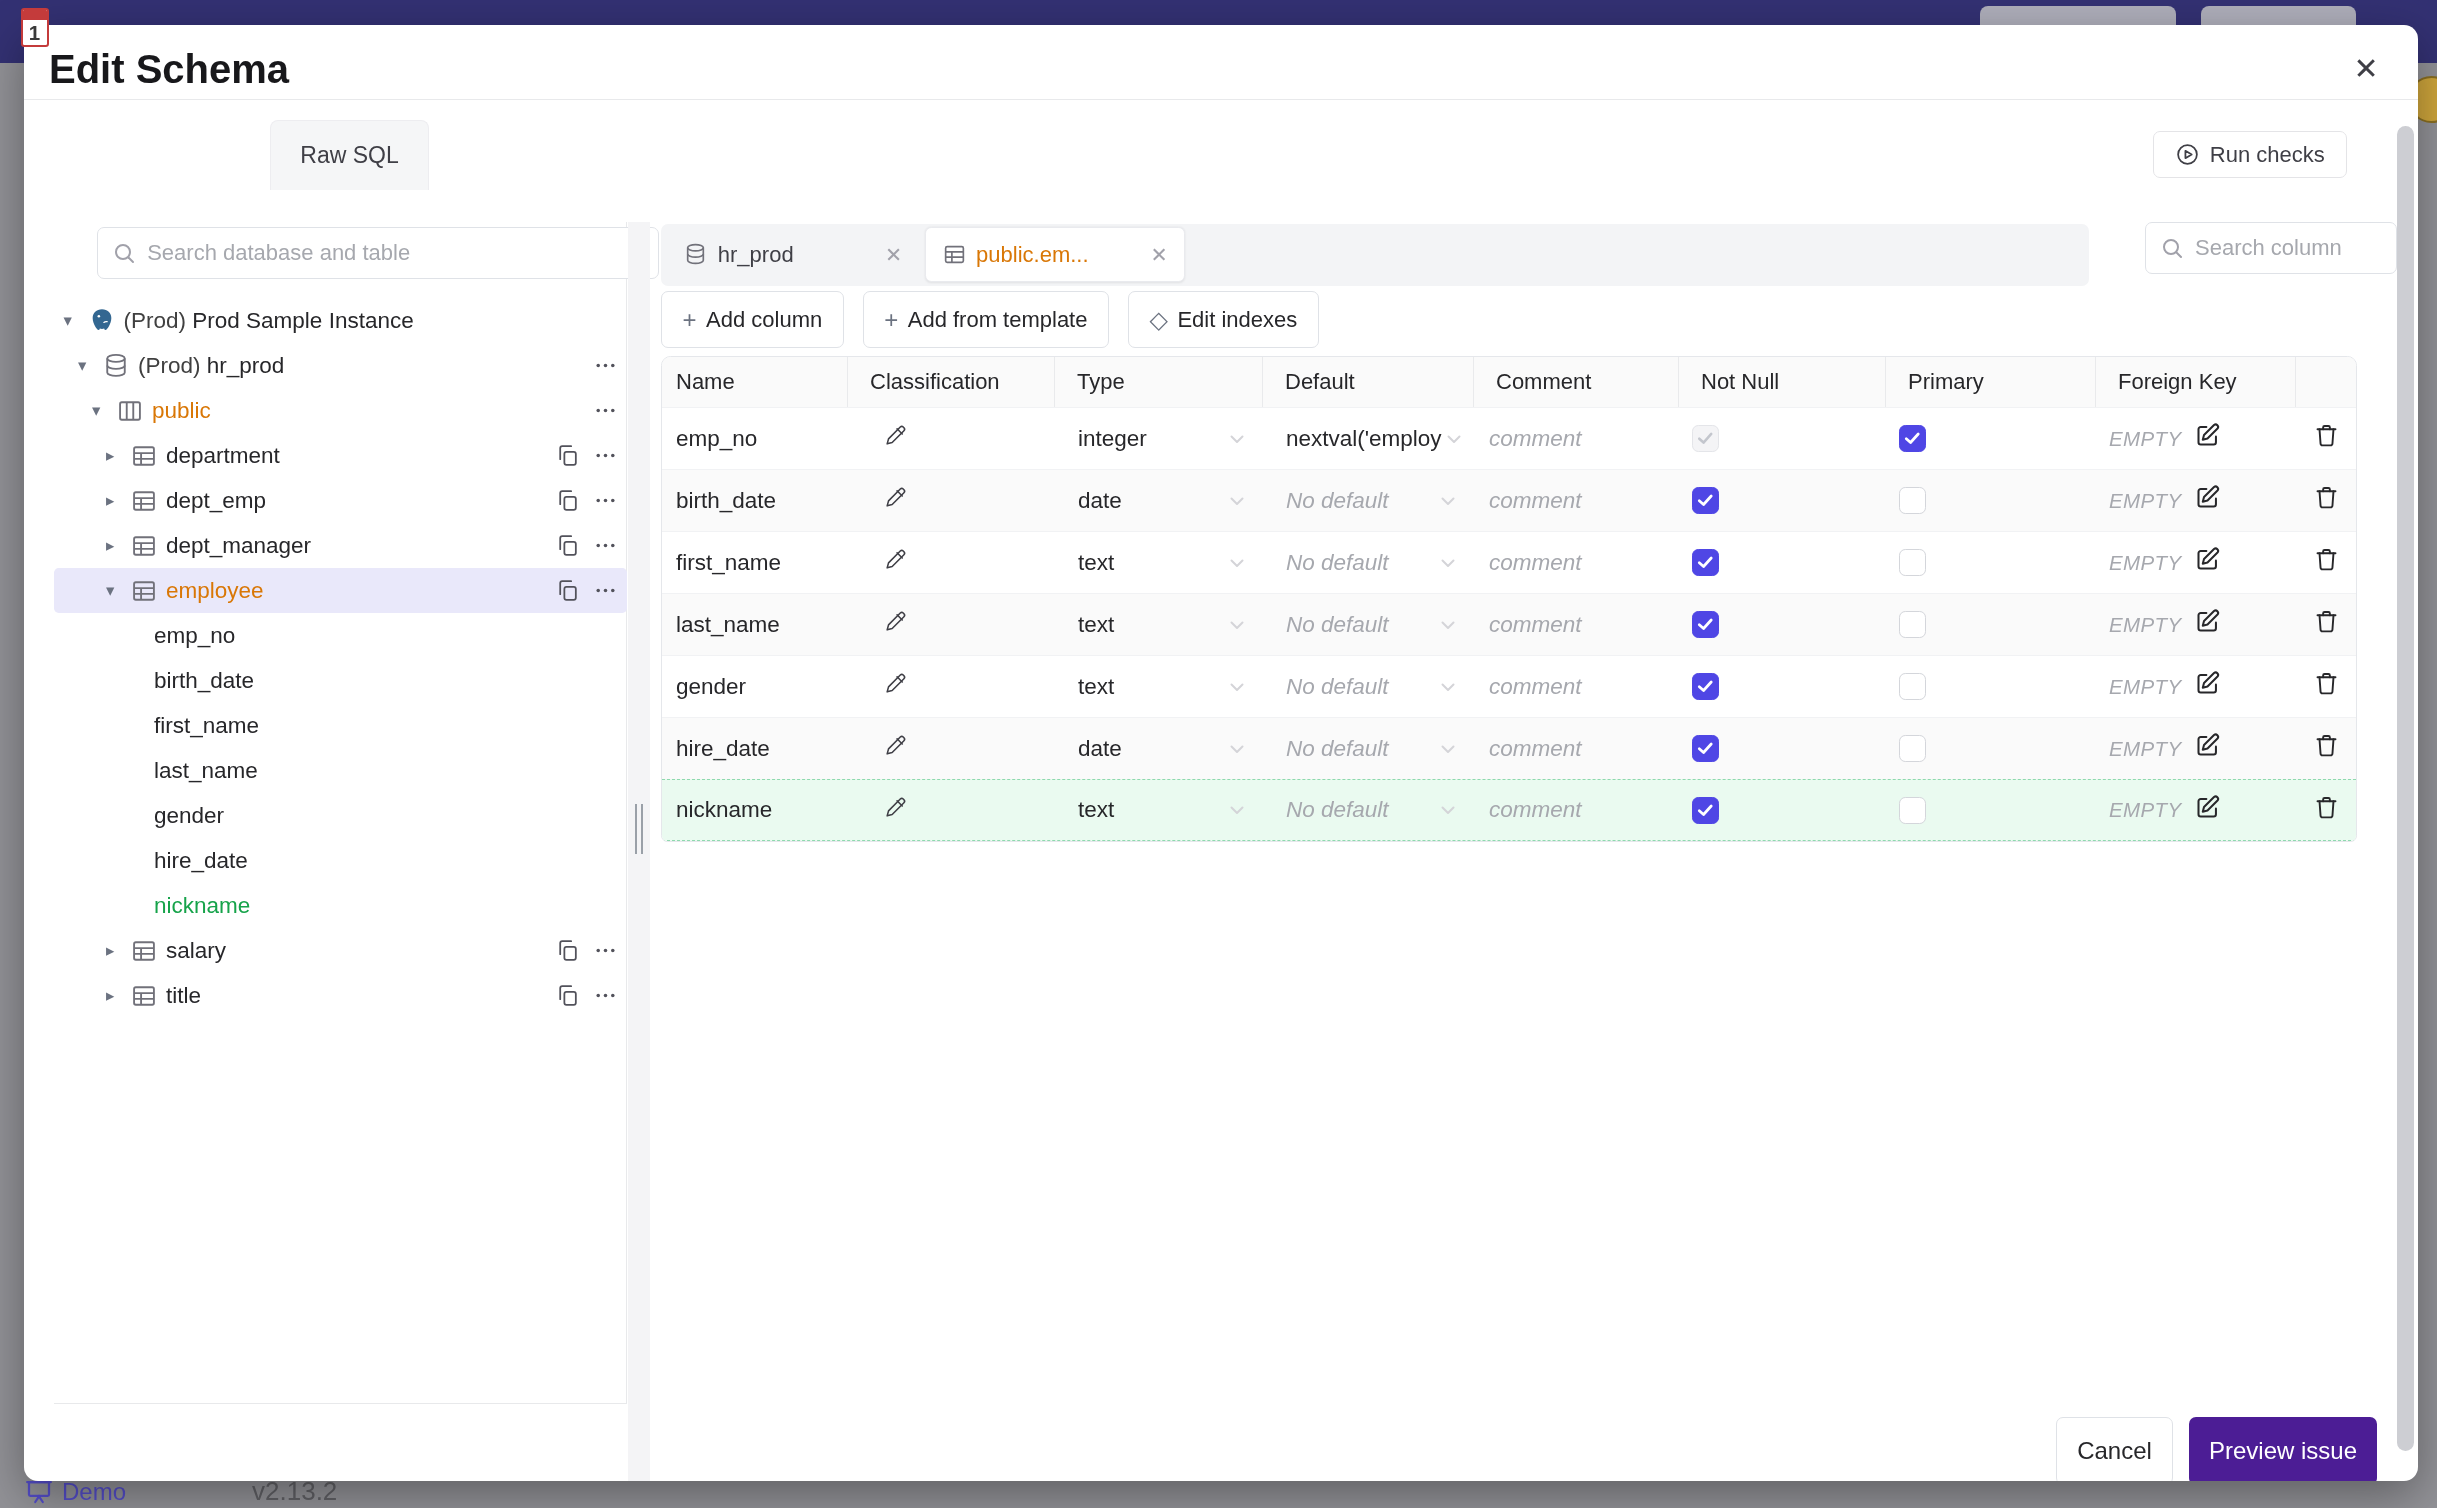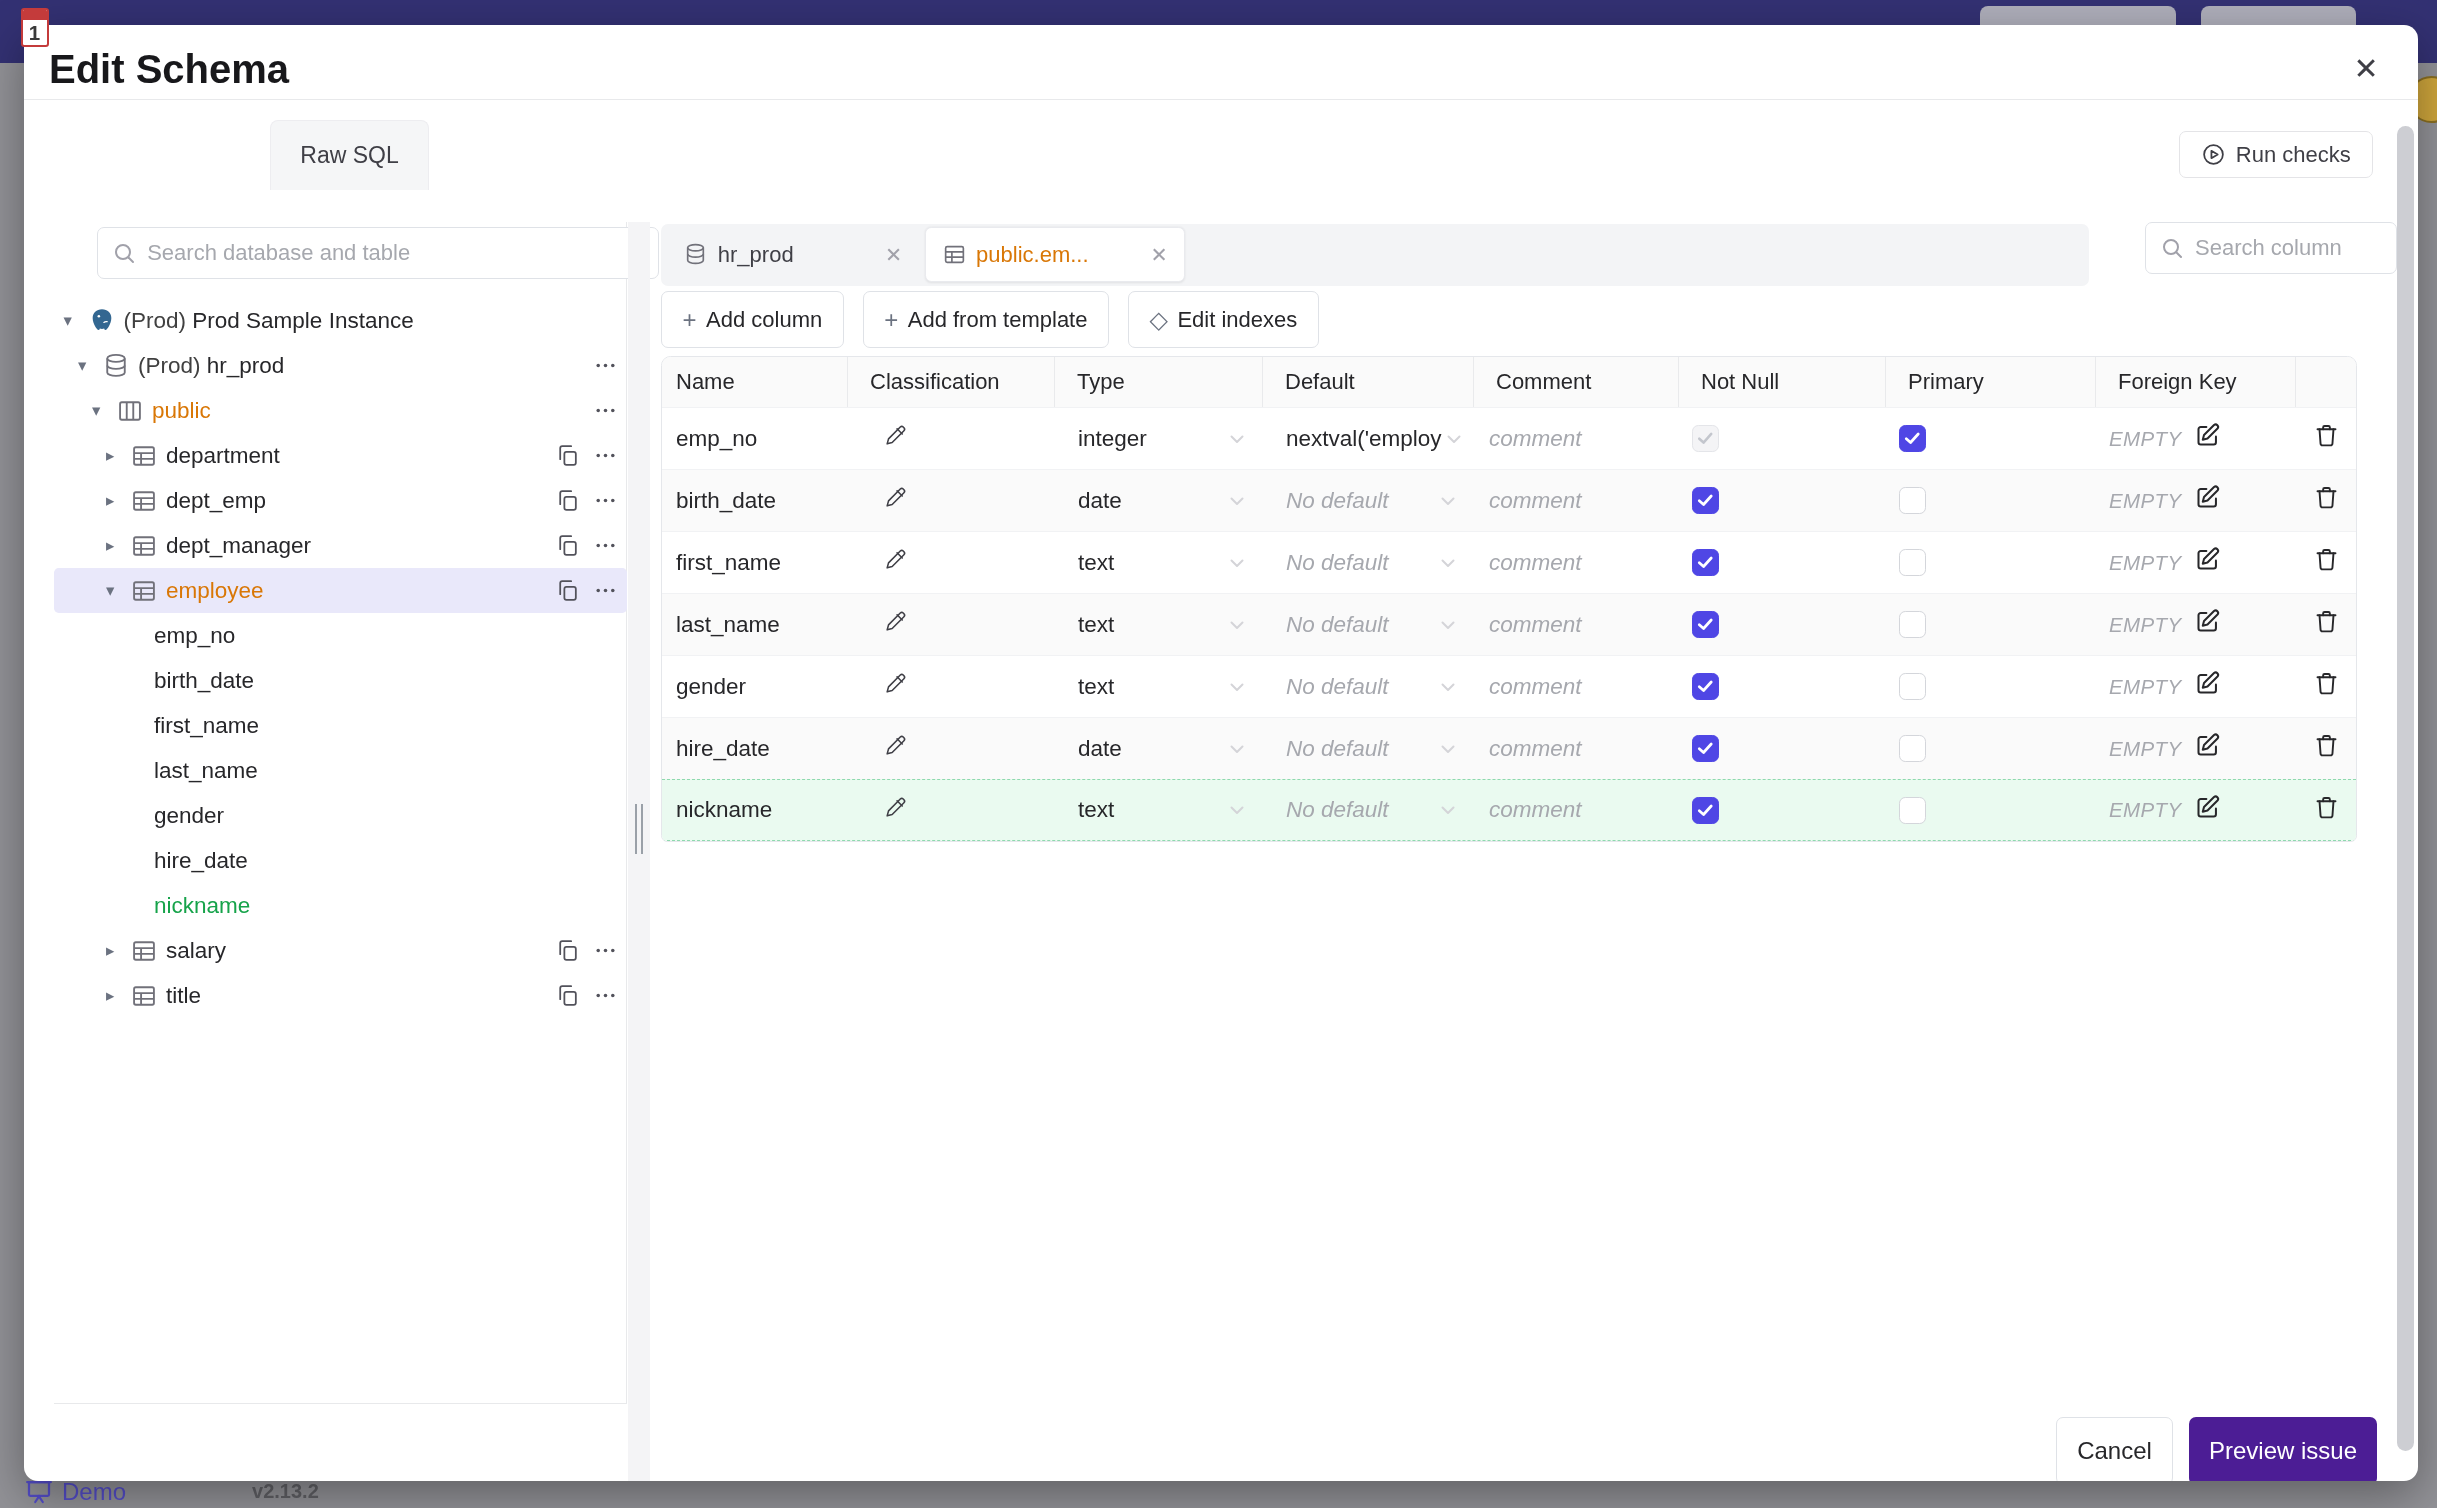--- a/index.html
+++ b/index.html
@@ -14,38 +14,38 @@
   .ghost-btn.b2 { left:2201px; width:155px; }
   .favicon { position:absolute; left:20.5px; top:8px; width:28px; height:39px; background:#fff;
              border:2.4px solid #c43b3b; border-radius:3.2px; z-index:40; overflow:hidden;
              font-size:20.5px; color:#3a3a3a; text-align:center; line-height:46px; font-weight:bold; }
   .favicon .band { position:absolute; top:0; left:0; right:0; height:9.5px; background:#c43b3b; }
   .avatar-dot { position:absolute; left:2408px; top:76px; width:47px; height:47px; border-radius:50%;
                 background:#cfa63c; border:2.4px solid #8a6f22; }
   .app-footer { position:absolute; left:0; top:1474px; width:2084px; height:35px; display:flex; align-items:center; }
   .demo-wrap { display:flex; align-items:center; gap:8px; margin-left:24px; color:#544dc9; font-size:24px; }
   .demo-wrap svg { width:30px; height:30px; }
-  .ver { margin-left:126px; color:#606065; font-size:20px;font-weight:bold; }
+  .ver { margin-left:126px; color:#606065; font-size:26px; }
 
   
   .modal { position:absolute; left:24px; top:25px; width:2394px; height:1456px; background:#fff;
            border-radius:14px; box-shadow:0 14px 47px rgba(0,0,0,.35); overflow:hidden; z-index:10; }
   .m-title { position:absolute; left:25px; top:22px; font-size:40px; font-weight:700; color:#18181b; }
   .m-close { position:absolute; left:2323px; top:24px; width:38px; height:38px; font-size:30px; color:#3f3f46;
              display:flex; align-items:center; justify-content:center; cursor:pointer; }
   .m-div { position:absolute; left:0; top:74px; width:2394px; height:0.8px; background:#e8e9eb; }
 
   .tab { position:absolute; top:95px; height:70px; display:flex; align-items:center; justify-content:center;
          font-size:23px; border-radius:8px 8px 0 0; cursor:pointer; }
   .tab.active { left:28px; width:211px; background:#fff; border:0.8px solid #e5e7eb; border-bottom:none; color:#4f46e5; }
   .tab.inactive { left:246px; width:159px; background:#f5f6f7; border:0.8px solid #ededf0; border-bottom:none; color:#3f3f46; }
 
   .run-checks { position:absolute; left:2129px; top:106px; width:194px; height:47px; border:0.8px solid #e4e4e7;
                 border-radius:7px; display:flex; align-items:center; justify-content:center; gap:9.5px;
-                font-size:22px; color:#3f3f46; background:#fff; cursor:pointer;margin-left:26px; }
+                font-size:22px; color:#3f3f46; background:#fff; cursor:pointer; }
   .run-checks svg { width:25px; height:25px; }
 
   
   .sidebar { position:absolute; left:30px; top:197px; width:573px; height:1182px;
              border-right:0.8px solid #e8e9eb; border-bottom:0.8px solid #e8e9eb; background:#fff; }
   .s-search, .c-search { display:flex; align-items:center; gap:11px; border:0.8px solid #dfe2e7; border-radius:7px;
               padding:0 14px; background:#fff;margin-left:40px; }
   .s-search { position:absolute; left:3.2px; top:4.7px; width:562px; height:52px; }
   .s-search svg, .c-search svg { width:24px; height:24px; flex:0 0 auto; }
   .ph-input { border:none; outline:none; font-size:22px; color:#27272a; width:100%; background:transparent; font-family:inherit; }

